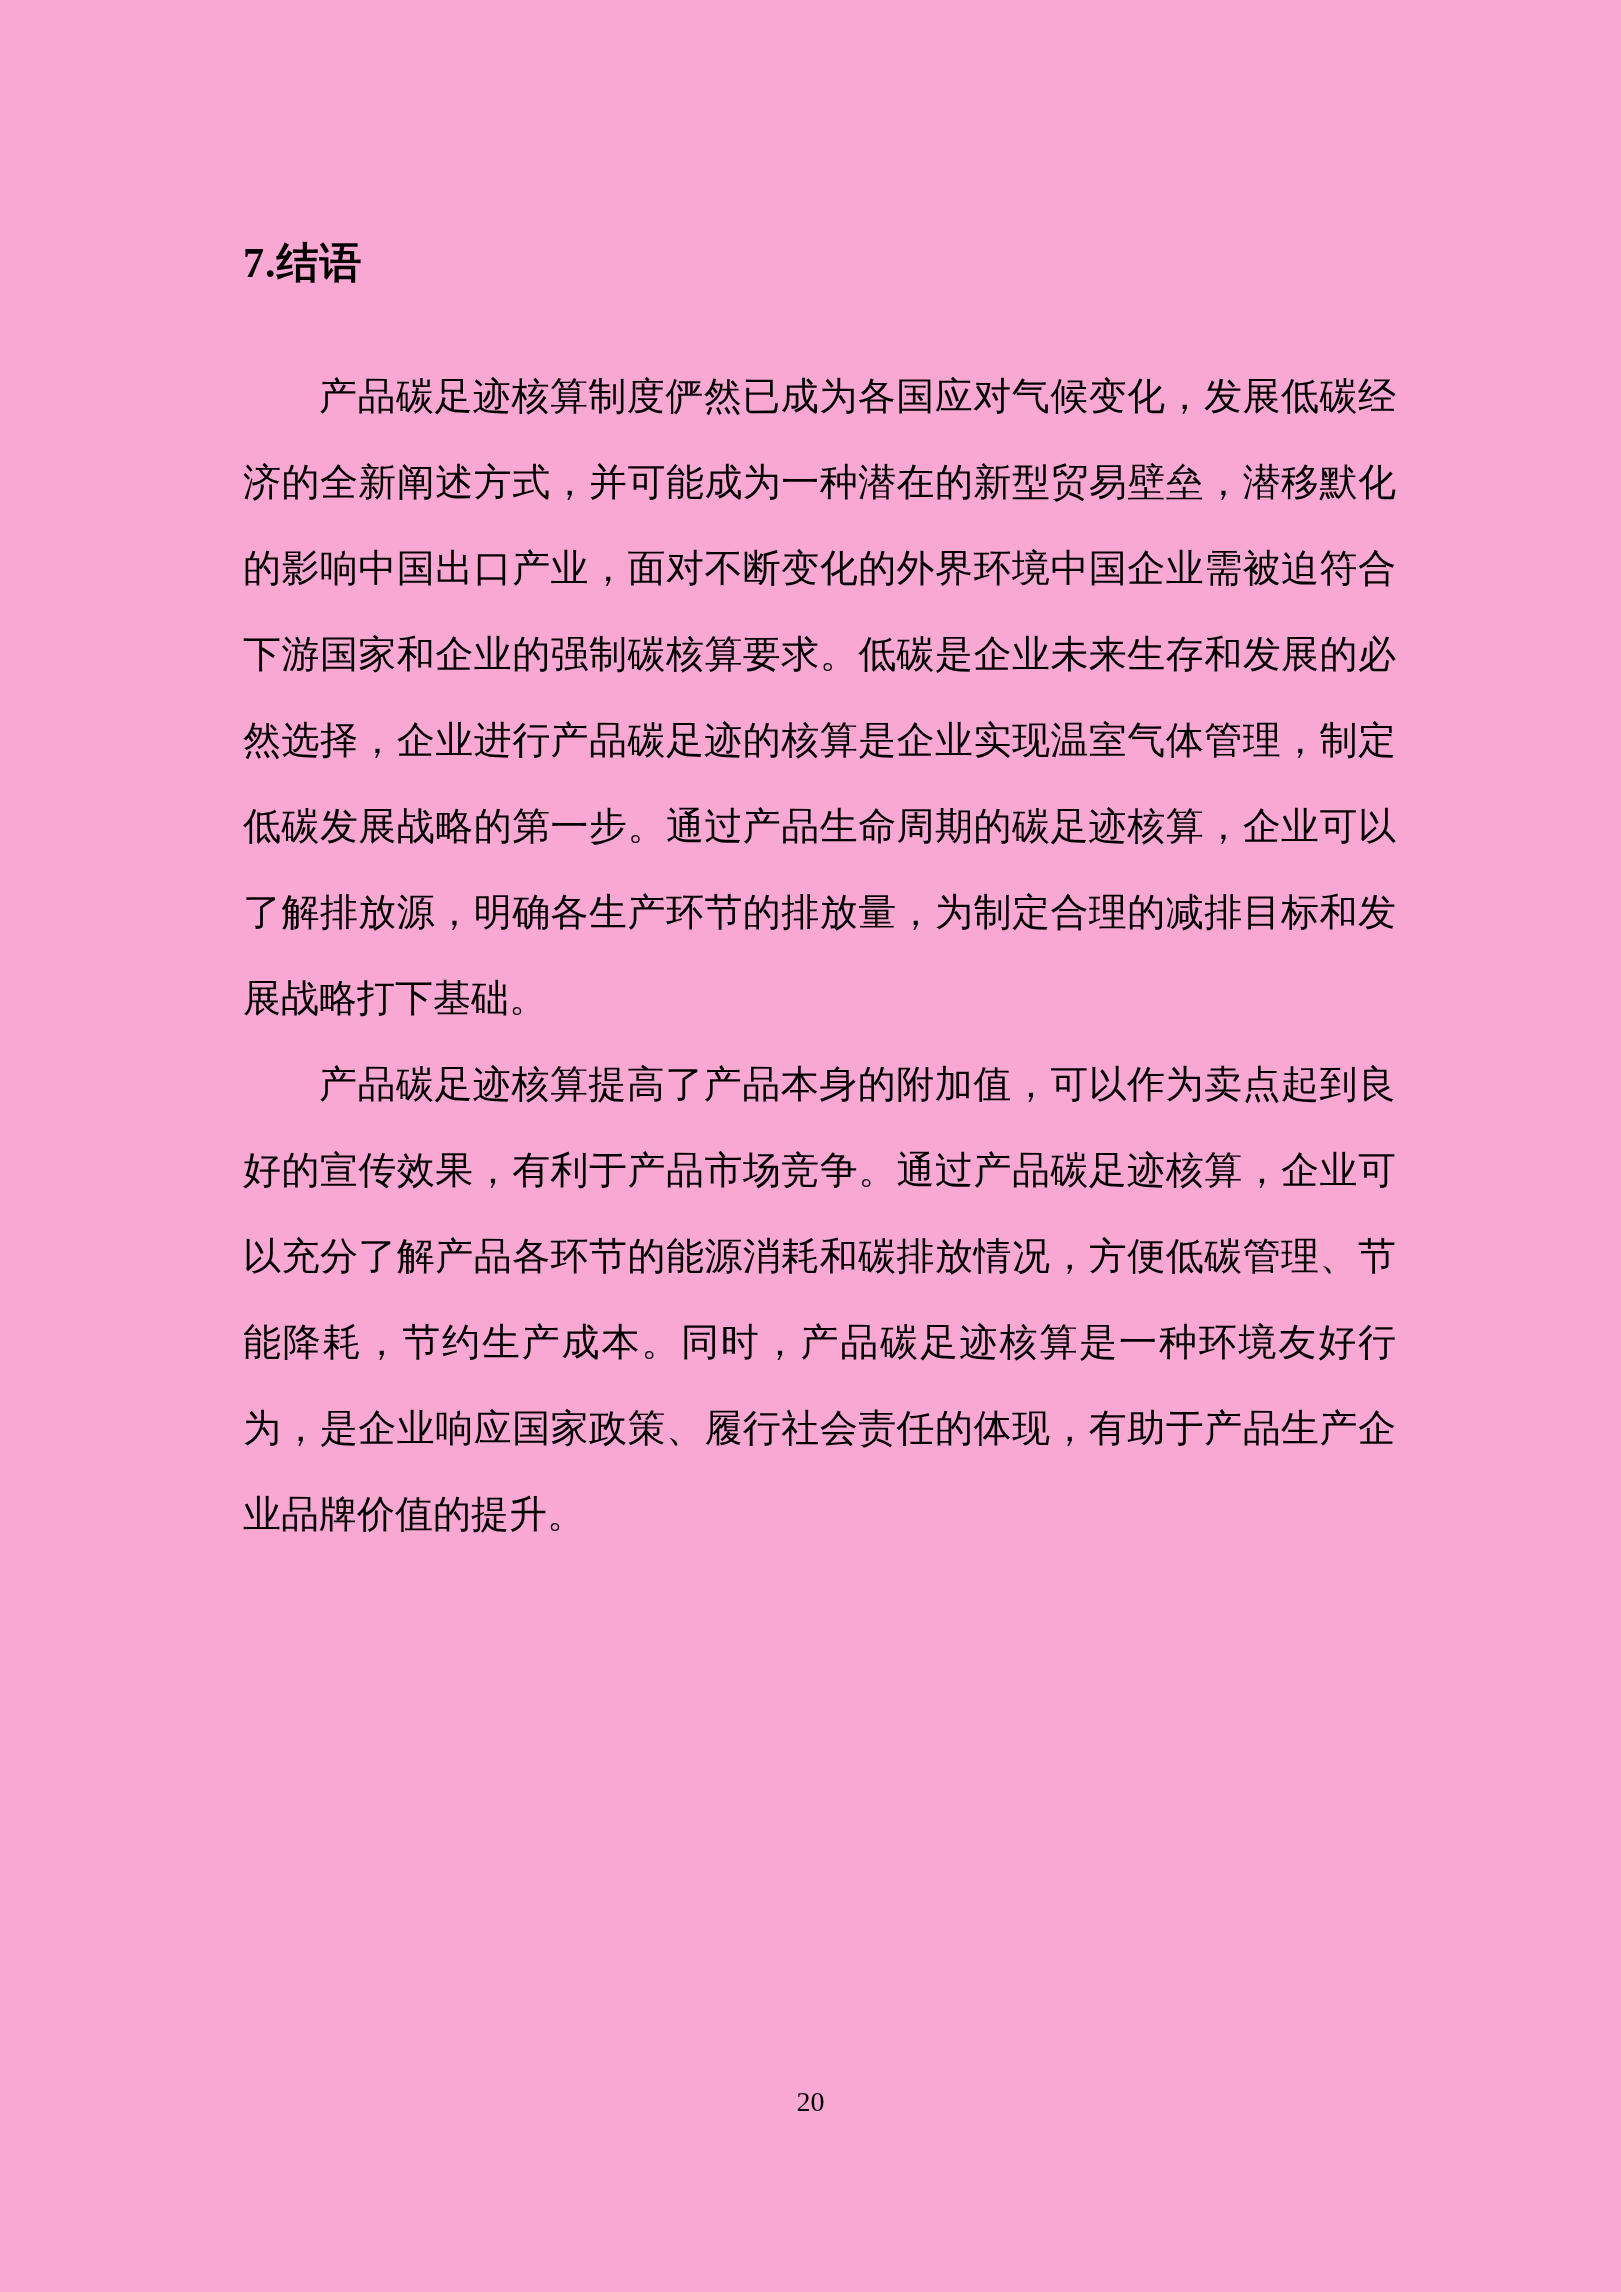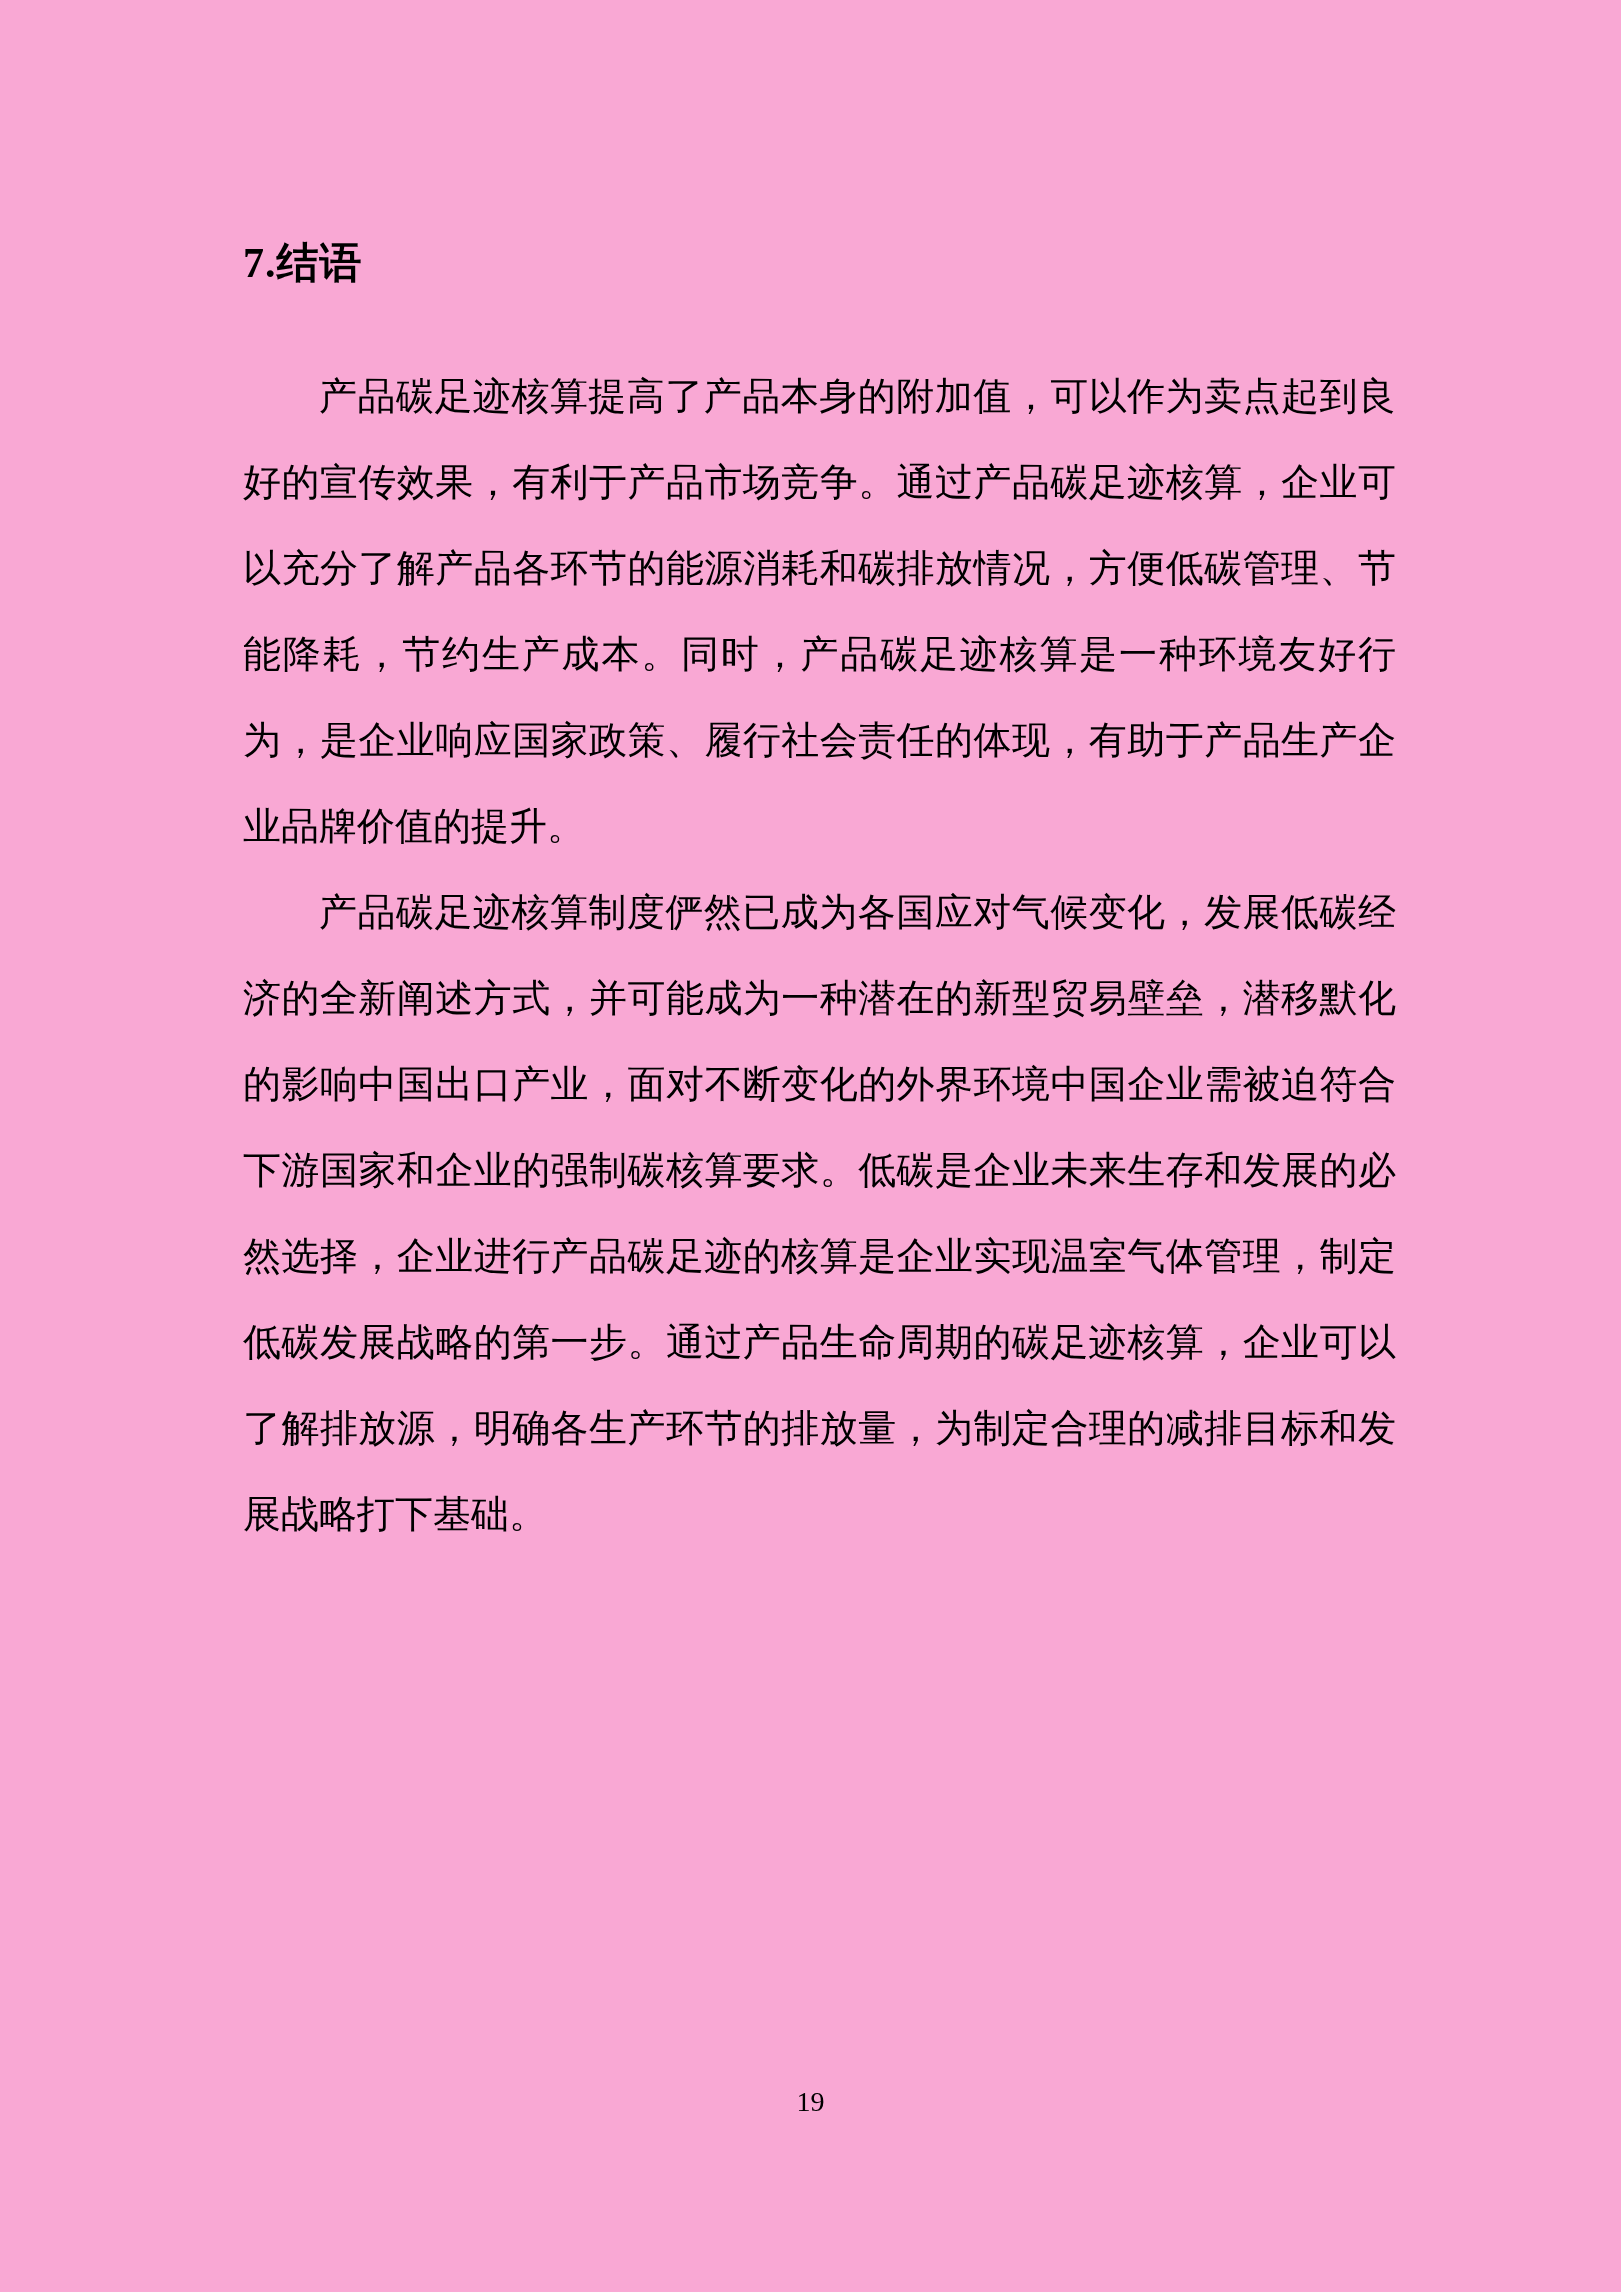--- a/index.html
+++ b/index.html
@@ -41,19 +41,19 @@
     color: #000000;
   }
 </style>
 </head>
 <body>
 
 <div class="page">
   <h1 class="heading">7.结语</h1>
 
 
+  <p class="para">产品碳足迹核算制度俨然已成为各国应对气候变化，发展低碳经济的全新阐述方式，并可能成为一种潜在的新型贸易壁垒，潜移默化的影响中国出口产业，面对不断变化的外界环境中国企业需被迫符合下游国家和企业的强制碳核算要求。低碳是企业未来生存和发展的必然选择，企业进行产品碳足迹的核算是企业实现温室气体管理，制定低碳发展战略的第一步。通过产品生命周期的碳足迹核算，企业可以了解排放源，明确各生产环节的排放量，为制定合理的减排目标和发展战略打下基础。</p>
+
   <p class="para">产品碳足迹核算提高了产品本身的附加值，可以作为卖点起到良好的宣传效果，有利于产品市场竞争。通过产品碳足迹核算，企业可以充分了解产品各环节的能源消耗和碳排放情况，方便低碳管理、节能降耗，节约生产成本。同时，产品碳足迹核算是一种环境友好行为，是企业响应国家政策、履行社会责任的体现，有助于产品生产企业品牌价值的提升。</p>
 
-  <p class="para">产品碳足迹核算制度俨然已成为各国应对气候变化，发展低碳经济的全新阐述方式，并可能成为一种潜在的新型贸易壁垒，潜移默化的影响中国出口产业，面对不断变化的外界环境中国企业需被迫符合下游国家和企业的强制碳核算要求。低碳是企业未来生存和发展的必然选择，企业进行产品碳足迹的核算是企业实现温室气体管理，制定低碳发展战略的第一步。通过产品生命周期的碳足迹核算，企业可以了解排放源，明确各生产环节的排放量，为制定合理的减排目标和发展战略打下基础。</p>
-
-  <div class="page-number">19</div>
+  <div class="page-number">20</div>
 </div>
 
 
 </body></html>

